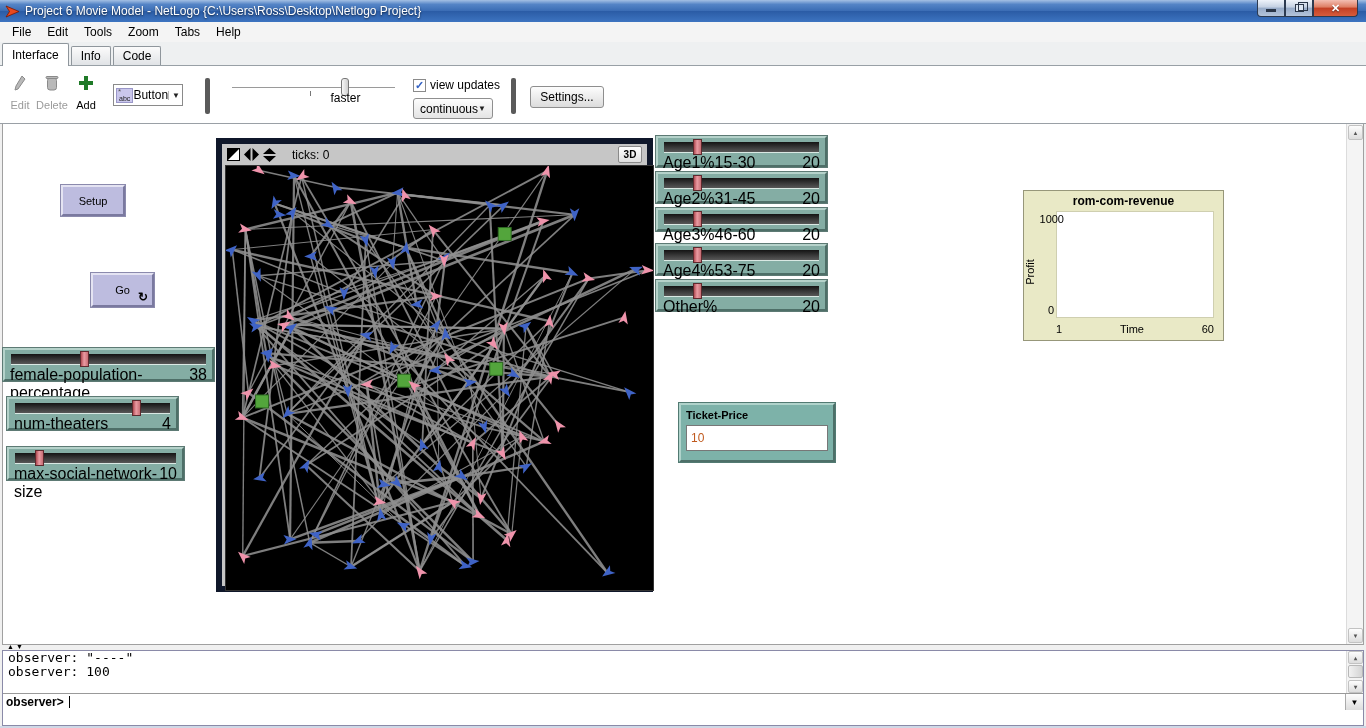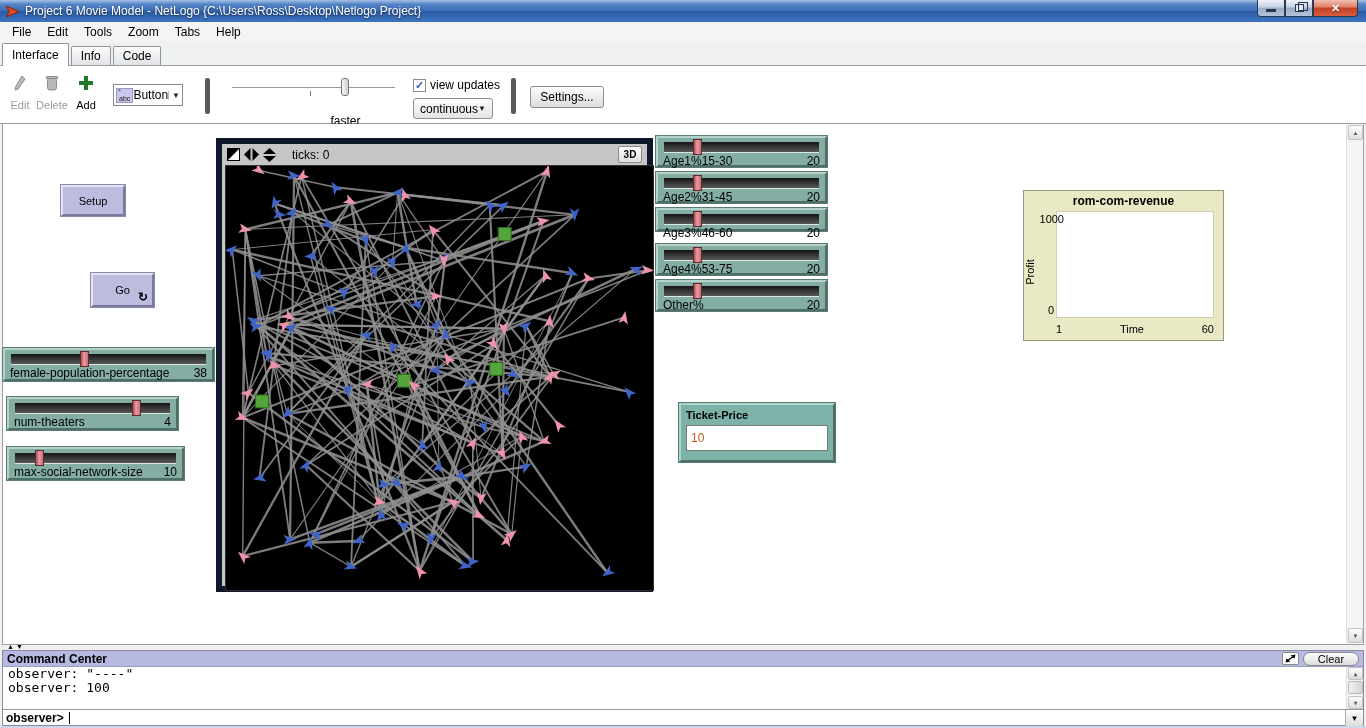--- a/index.html
+++ b/index.html
@@ -46,21 +46,21 @@
 .chooser-icon { width:18px; height:15px; background:#cac7ec; border:1px solid #9a97c8; font-size:7px;
   display:flex; align-items:flex-end; justify-content:center; color:#222; position:relative; }
 .chooser-icon::before { content:"*"; position:absolute; left:1px; top:-2px; font-size:8px; color:#555; }
 .chooser-label { flex:1; text-align:center; font-size:12px; }
 .chooser-arrow { font-size:8px; color:#222; border-left:1px solid #bbb; padding-left:3px; }
 .tb-sep { position:absolute; top:12px; width:5px; height:36px; background:#5a5a5a; border-radius:2px; }
 .speed-track { position:absolute; left:232px; top:21px; width:163px; height:1px; background:#9a9a9a; }
 .speed-thumb { position:absolute; top:-9px; width:8px; height:18px; border:1px solid #777;
   border-radius:3px; background:linear-gradient(90deg,#f8f8f8,#cfcfcf); }
 .speed-tick { position:absolute; left:78px; top:4px; width:1px; height:5px; background:#777; }
-.speed-label { position:absolute; left:318px; top:48px; width:55px; text-align:center; font-size:12px; }
+.speed-label { position:absolute; left:318px; top:25px; width:55px; text-align:center; font-size:12px; }
 .vu-row { position:absolute; left:413px; top:12px; display:flex; align-items:center; }
 .checkbox { width:13px; height:13px; border:1px solid #8a8a8a; background:#fff; margin-right:4px;
   display:flex; align-items:center; justify-content:center; font-size:11px; color:#3462c4; font-weight:bold; line-height:1; }
 .dropdown { position:absolute; left:413px; top:32px; width:80px; height:21px; border:1px solid #8f8f8f;
   border-radius:3px; background:linear-gradient(#fdfdfd,#e4e4e4); display:flex; align-items:center;
   justify-content:space-between; padding:0 6px; font-size:12px; }
 .dd-arrow { font-size:8px; color:#222; }
 .win-button { border:1px solid #8e8e8e; border-radius:3px; background:linear-gradient(#fdfdfd,#dcdcdc);
   display:flex; align-items:center; justify-content:center; font-size:12px; }
 .settings-btn { position:absolute; left:530px; top:20px; width:74px; height:22px; }
@@ -80,21 +80,21 @@
   border-color:#e4e3f2 #7a799f #7a799f #e4e3f2; box-shadow:0 0 0 1px #8b8aad;
   display:flex; align-items:center; justify-content:center; font-size:11px; color:#000; }
 .forever-ic { position:absolute; right:4px; bottom:2px; font-size:12px; font-weight:bold; line-height:1; }
 
 .nl-slider { position:absolute; background:#84ada4; border:2px solid;
   border-color:#b5d2ca #4e6f68 #4e6f68 #b5d2ca; box-shadow:0 0 0 1px #5d7a74; }
 .groove { position:relative; height:11px; margin:4px 6px 0;
   background:linear-gradient(180deg,#141414,#3a3a3a 55%,#575757); border-bottom:1px solid #d9e8e3; }
 .nl-thumb { position:absolute; top:-3px; width:9px; height:16px;
   background:linear-gradient(90deg,#b04a52,#ea9ba2 45%,#c66d74); border:1px solid #5e2a2e; }
-.srow { display:flex; justify-content:space-between; padding:1px 5px 0; font-size:12px; color:#000; }
+.srow { display:flex; justify-content:space-between; padding:1px 5px 0; font-size:16px; color:#000; }
 
 .nl-inputbox { position:absolute; background:#7db2a9; border:2px solid;
   border-color:#b0d3cb #4d6f68 #4d6f68 #b0d3cb; box-shadow:0 0 0 1px #527a72; padding:3px 5px;margin-top:39px; }
 .nl-inputbox .ilabel { font-size:11px; font-weight:bold; color:#000; margin:1px 0 4px; }
 .nl-inputbox input { width:100%; height:26px; border:1px solid #777; background:#fff;
   font-family:"Liberation Sans",sans-serif; font-size:12px; color:#c05a1e; padding:2px 4px; outline:none; }
 
 .nl-plot { position:absolute; background:#e9e9c6; border:1px solid #97977a; }
 .plot-title { text-align:center; font-size:12px; font-weight:bold; padding-top:3px; }
 .plot-inner { position:absolute; left:32px; top:20px; right:9px; bottom:22px; background:#fff; border:1px solid #cfcfb0; }
@@ -636,33 +636,20 @@
         <span>▼</span>
       </div>
   </div>
 </div>
 
 <div class="splitter">
   <div class="split-arrows">▲▼</div>
 </div>
 
 <div class="cc">
-  <div class="cc-header">
-    <span class="cc-title">Command Center</span>
-    <div class="cc-expand">
-      <svg width="11" height="9" viewBox="0 0 11 9">
-        <line x1="2.5" y1="6.5" x2="8.5" y2="2.5" stroke="#000" stroke-width="1.4"></line>
-        <polygon points="10.5,0.5 5.5,1.5 9.5,4.5" fill="#000"></polygon>
-        <polygon points="0.5,8.5 5.5,7.5 1.5,4.5" fill="#000"></polygon>
-      </svg>
-    </div>
-    <div class="cc-clear">
-      <span>Clear</span>
-    </div>
-  </div>
   <div class="cc-output">
     <div>observer: "----"</div>
     <div>observer: 100</div>
     <div class="cc-sb">
       <div class="sb-btn" style="top:0;height:13px;">
           <span>▲</span>
         </div>
       <div class="sb-thumb" style="top:14px;height:13px;"></div>
       <div class="sb-btn" style="bottom:0;height:13px;">
           <span>▼</span>

